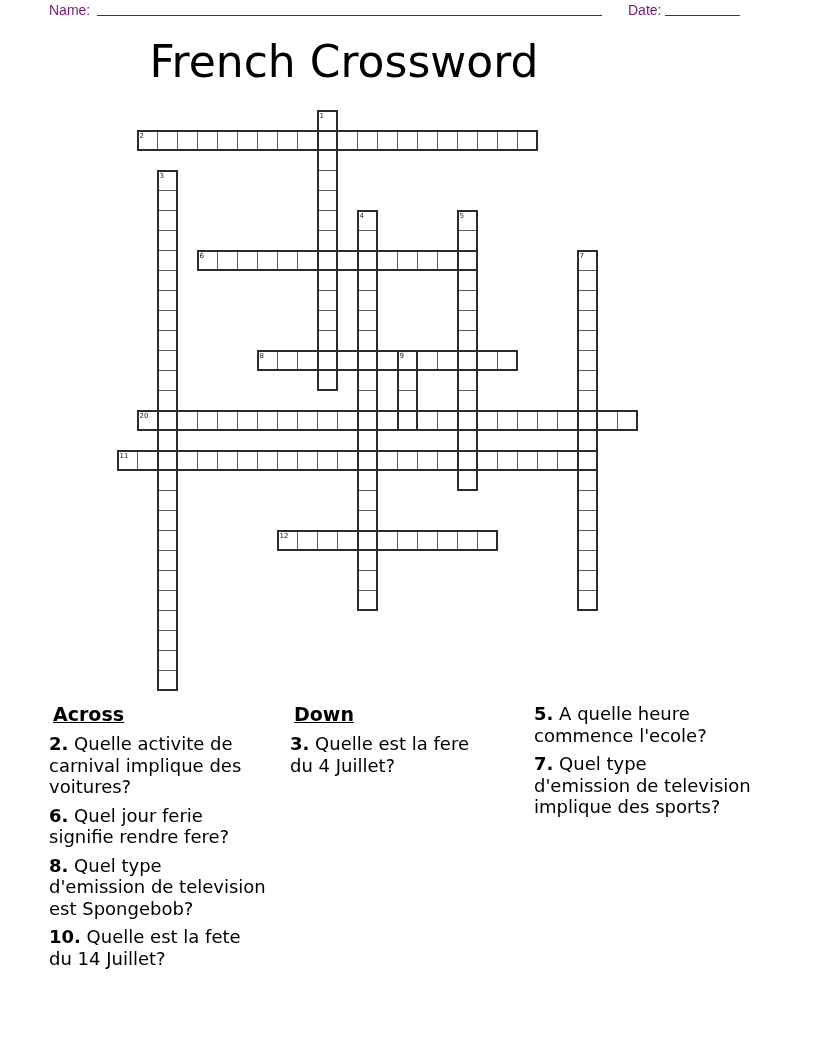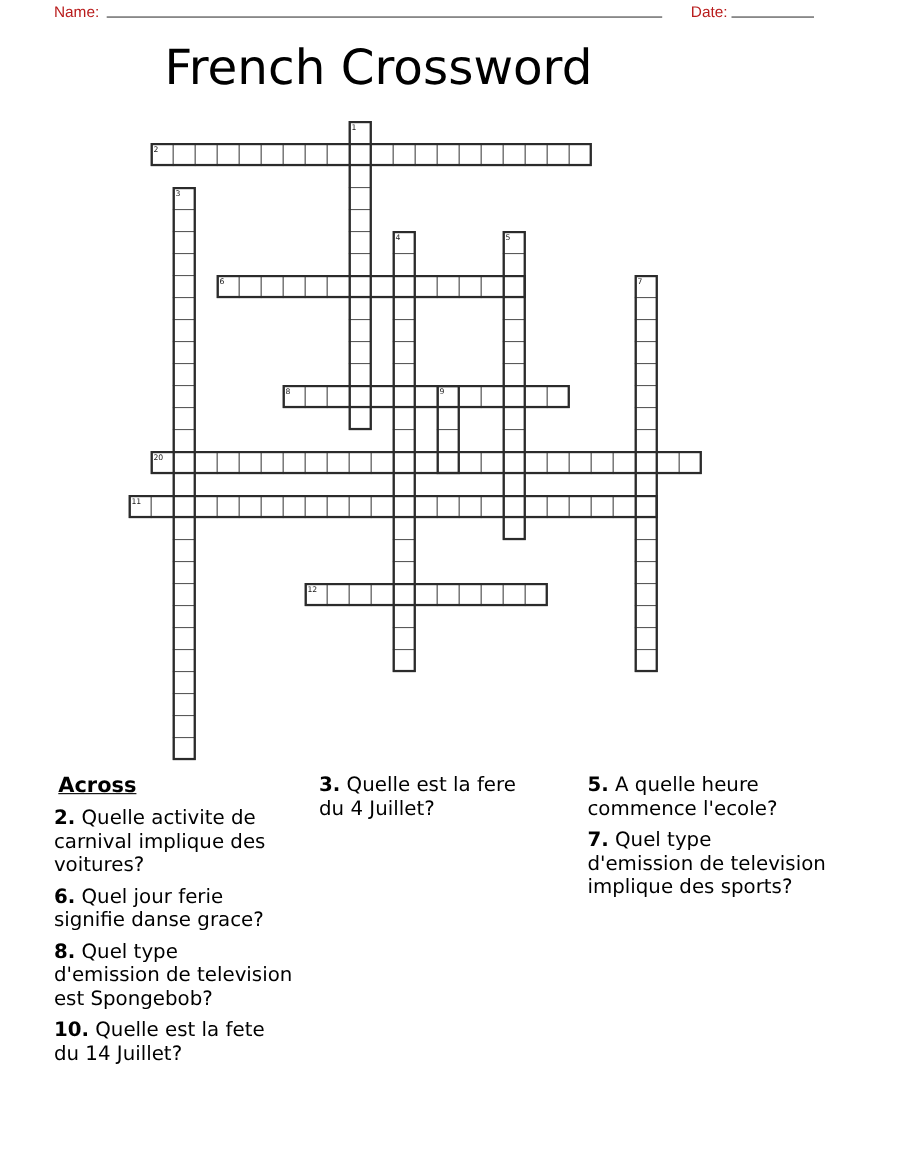--- a/index.html
+++ b/index.html
@@ -8,21 +8,21 @@
     background:#ffffff;
     font-family:"DejaVu Sans", sans-serif;
     position:relative;
     overflow:hidden;
     color:#000;
   }
   
   .hdr-label {
     position:absolute;
     font-family:"Liberation Sans", sans-serif;
-    font-size:14px; line-height:16px; color:#b91c1c;
+    font-size:14px; line-height:16px; color:#701a75;
   }
   .hdr-line {
     position:absolute;
     border-bottom:1.5px solid #3a3a3a;
     height:15px;
   }
   
   .page-title {
     position:absolute; top:36px; left:0; width:688px;
     text-align:center;
@@ -287,28 +287,29 @@
     <div class="word-outline" style="left: 160px; top: 420px; width: 221px; height: 21px; border-color: rgb(43, 43, 43);"></div>
     <span class="cell-num" style="left: 162.5px; top: 422.5px;">12</span>
   </div>
 
 <div class="clues-col col-1">
     <div class="clue-heading">Across</div>
     <p class="clue"><span class="clue-num">2.</span><span class="clue-text"> Quelle activite de
 carnival implique des
 voitures?</span></p>
     <p class="clue"><span class="clue-num">6.</span><span class="clue-text"> Quel jour ferie
-signifie danse grace?</span></p>
+signifie rendre fere?</span></p>
     <p class="clue"><span class="clue-num">8.</span><span class="clue-text"> Quel type
 d'emission de television
 est Spongebob?</span></p>
     <p class="clue"><span class="clue-num">10.</span><span class="clue-text"> Quelle est la fete
 du 14 Juillet?</span></p>
   </div>
 <div class="clues-col col-2">
+    <div class="clue-heading">Down</div>
     <p class="clue"><span class="clue-num">3.</span><span class="clue-text"> Quelle est la fere
 du 4 Juillet?</span></p>
   </div>
 <div class="clues-col col-3">
     <p class="clue"><span class="clue-num">5.</span><span class="clue-text"> A quelle heure
 commence l'ecole?</span></p>
     <p class="clue"><span class="clue-num">7.</span><span class="clue-text"> Quel type
 d'emission de television
 implique des sports?</span></p>
   </div>

